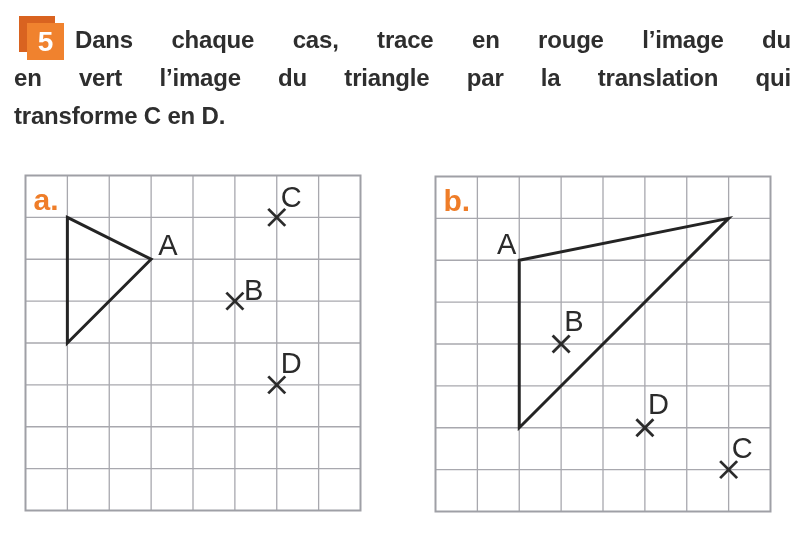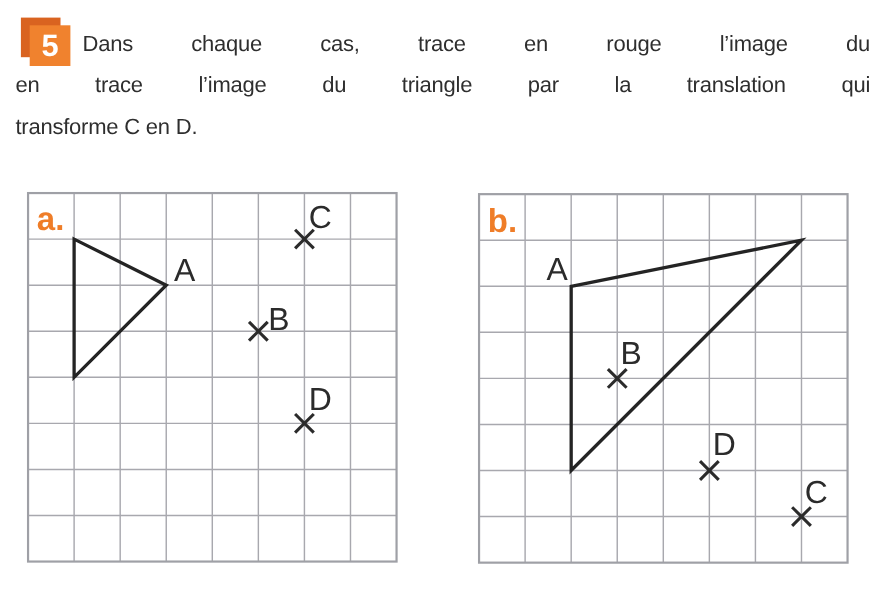--- a/index.html
+++ b/index.html
@@ -18,41 +18,41 @@
   .badge-front {
     position: absolute; left: 27px; top: 23px;
     width: 37px; height: 37px;
     display: flex; align-items: center; justify-content: center;
     font-size: 28px; font-weight: bold;
   }
 
   
   .statement {
     position: absolute; left: 14px; top: 21px; width: 777px;
-    font-size: 20px; line-height: 38px; letter-spacing: -0.2px;
+    font-size: 24px; line-height: 38px; letter-spacing: -0.2px; font-weight: bold;
   }
   .statement .line { text-align: justify; text-align-last: justify; height: 38px; }
   .statement .line.first { padding-left: 61px; }
   .statement .line.last { text-align: right; text-align-last: left; }
 
   .panel-svg { position: absolute; }
 </style>
 </head>
 <body>
 
 <div class="page">
 
   <div class="badge-back" style="background: rgb(217, 99, 32);"></div>
   <div class="badge-front" style="background: rgb(240, 130, 46); color: rgb(255, 255, 255);">
     <span>5</span>
   </div>
 
   <div class="statement" style="color: rgb(46, 46, 46);">
     <div class="line first">Dans chaque cas, trace en rouge l’image du</div>
-    <div class="line">en trace l’image du triangle par la translation qui</div>
+    <div class="line">en vert l’image du triangle par la translation qui</div>
     <div class="line last">transforme C en D.</div>
   </div>
 
   <svg id="panel-0" class="panel-svg" width="338" height="338" style="left: 23.5px; top: 173.5px;">
       <line x1="43.375" y1="1.5" x2="43.375" y2="336.5" stroke="#a8a8ae" stroke-width="1.3"></line>
       <line x1="85.25" y1="1.5" x2="85.25" y2="336.5" stroke="#a8a8ae" stroke-width="1.3"></line>
       <line x1="127.125" y1="1.5" x2="127.125" y2="336.5" stroke="#a8a8ae" stroke-width="1.3"></line>
       <line x1="169" y1="1.5" x2="169" y2="336.5" stroke="#a8a8ae" stroke-width="1.3"></line>
       <line x1="210.875" y1="1.5" x2="210.875" y2="336.5" stroke="#a8a8ae" stroke-width="1.3"></line>
       <line x1="252.75" y1="1.5" x2="252.75" y2="336.5" stroke="#a8a8ae" stroke-width="1.3"></line>

